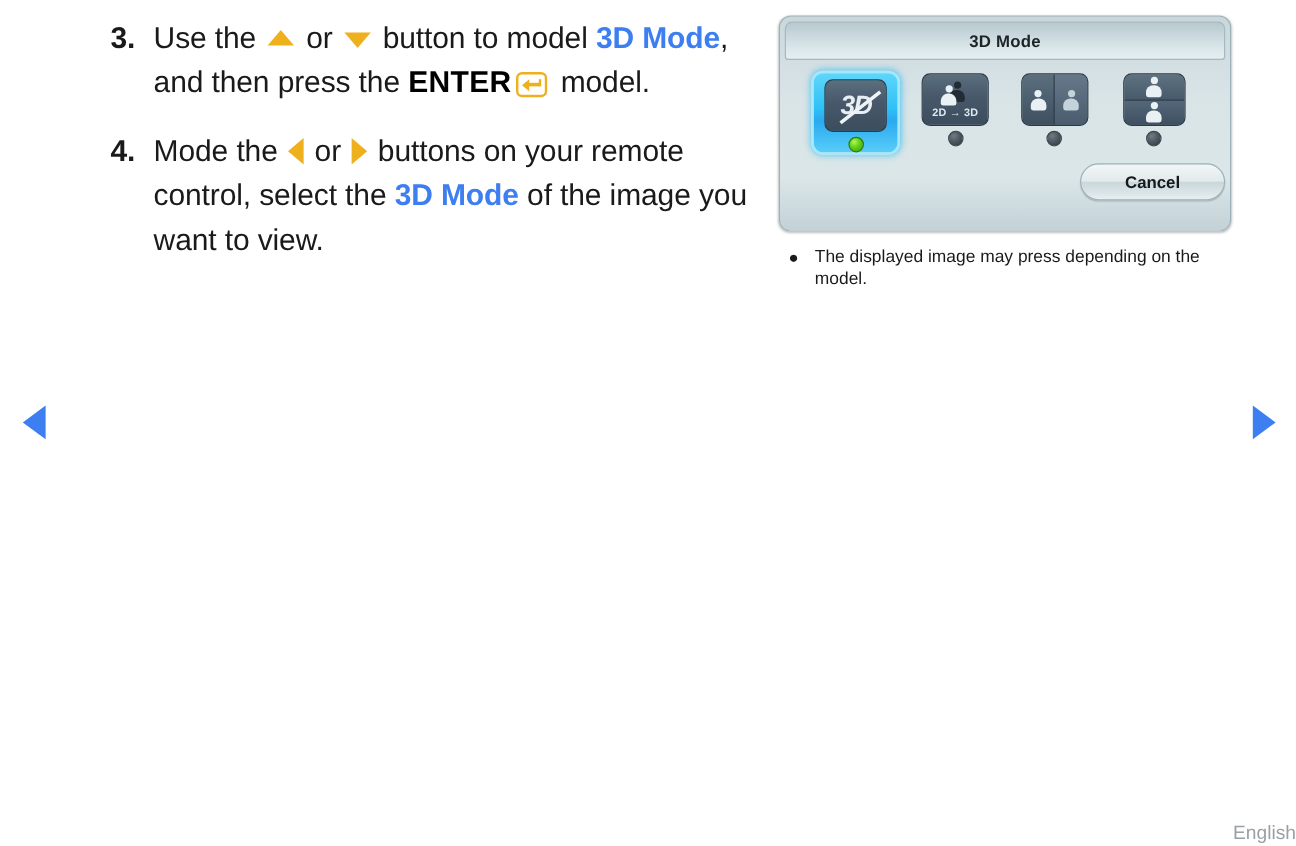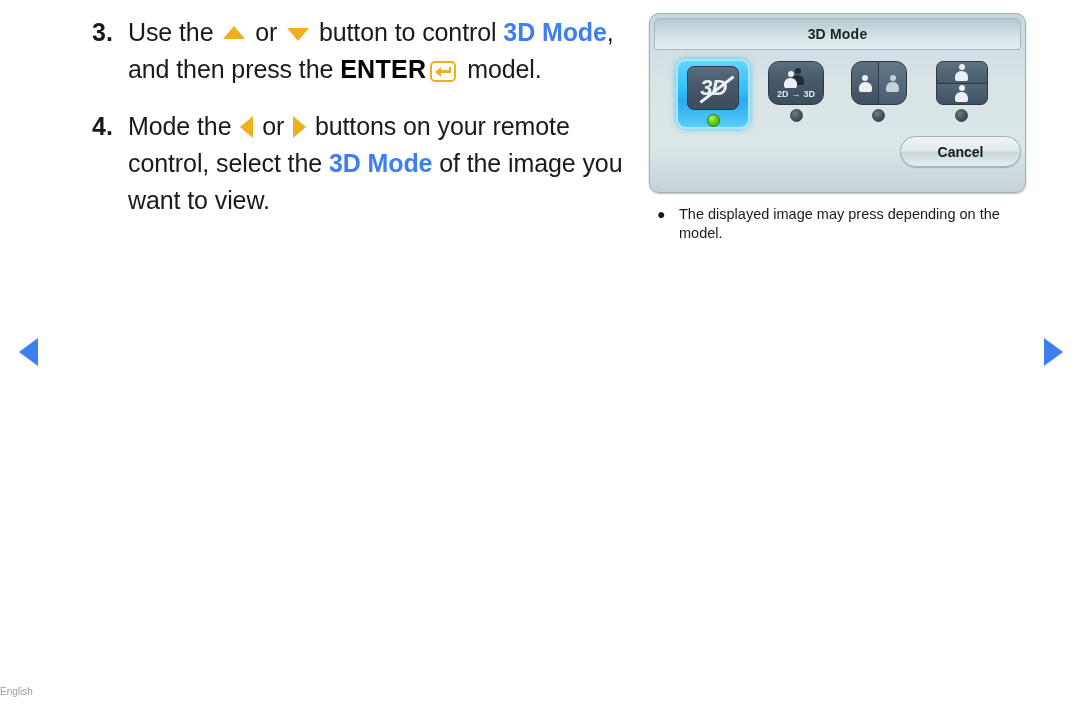--- a/index.html
+++ b/index.html
@@ -199,21 +199,21 @@
     background: linear-gradient(180deg, #5b6f7e 0%, #46586a 45%, #3c4d5d 100%);
     border: 1px solid #2c3a47;
     box-sizing: border-box;
     display: flex;
     flex-direction: column;
     align-items: center;
     justify-content: center;
     position: relative;
     overflow: hidden;
   }
-  .tile.wide { width: 56px; border-radius: 11px; }
+  .tile.wide { width: 56px; }
 
   
   .glyph-3doff {
     color: #e8eef2;
     font-size: 22px;
     font-weight: bold;
     font-style: italic;
     position: relative;
     line-height: 1;
     letter-spacing: -1px;
@@ -378,36 +378,36 @@
   .nav-next {
     right: 17px;
     border-top: 14px solid transparent;
     border-bottom: 14px solid transparent;
     border-left: 19px solid #3d7ef0;
   }
 
   
   .footer {
     position: absolute;
-    left: 0;
+    left: 16px;
     right: 0;
     top: 686px;
-    text-align: left;
-    font-size: 10px;
+    text-align: right;
+    font-size: 16px;
     color: #9aa0a6;
   }
 </style>
 </head>
 <body>
 
 <div class="instructions">
 
   <div class="step">
     <div class="step-num">3.</div>
-    <div class="step-body"><span>Use the </span><span class="tri tri-up"></span><span> or </span><span class="tri tri-down"></span><span> button to control </span><span class="hl">3D Mode</span><span>, and then press the </span><span class="enter-word">ENTER</span><span class="enter-key"><span class="enter-hook"></span></span><span> model.</span></div>
+    <div class="step-body"><span>Use the </span><span class="tri tri-up"></span><span> or </span><span class="tri tri-down"></span><span> button to model </span><span class="hl">3D Mode</span><span>, and then press the </span><span class="enter-word">ENTER</span><span class="enter-key"><span class="enter-hook"></span></span><span> model.</span></div>
   </div>
 
   <div class="step">
     <div class="step-num">4.</div>
     <div class="step-body"><span>Mode the </span><span class="tri tri-left"></span><span> or </span><span class="tri tri-right"></span><span> buttons on your remote control, select the </span><span class="hl">3D Mode</span><span> of the image you want to view.</span></div>
   </div>
 
 </div>
 
 <div class="dialog-wrap">

